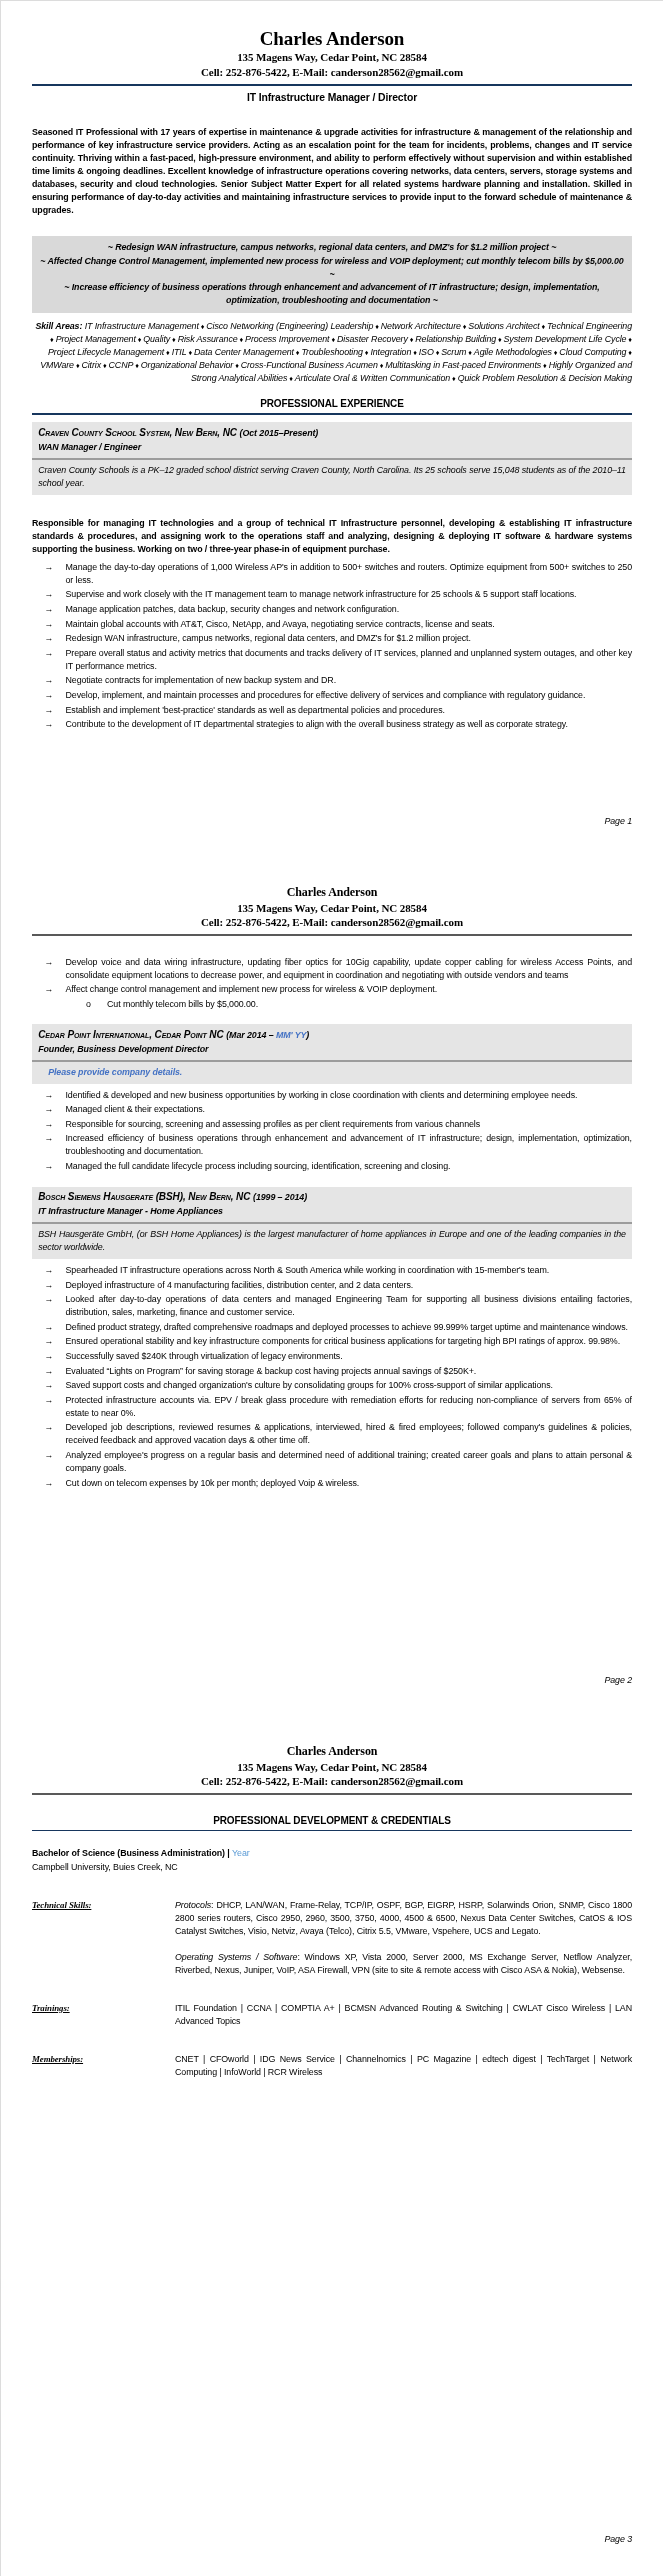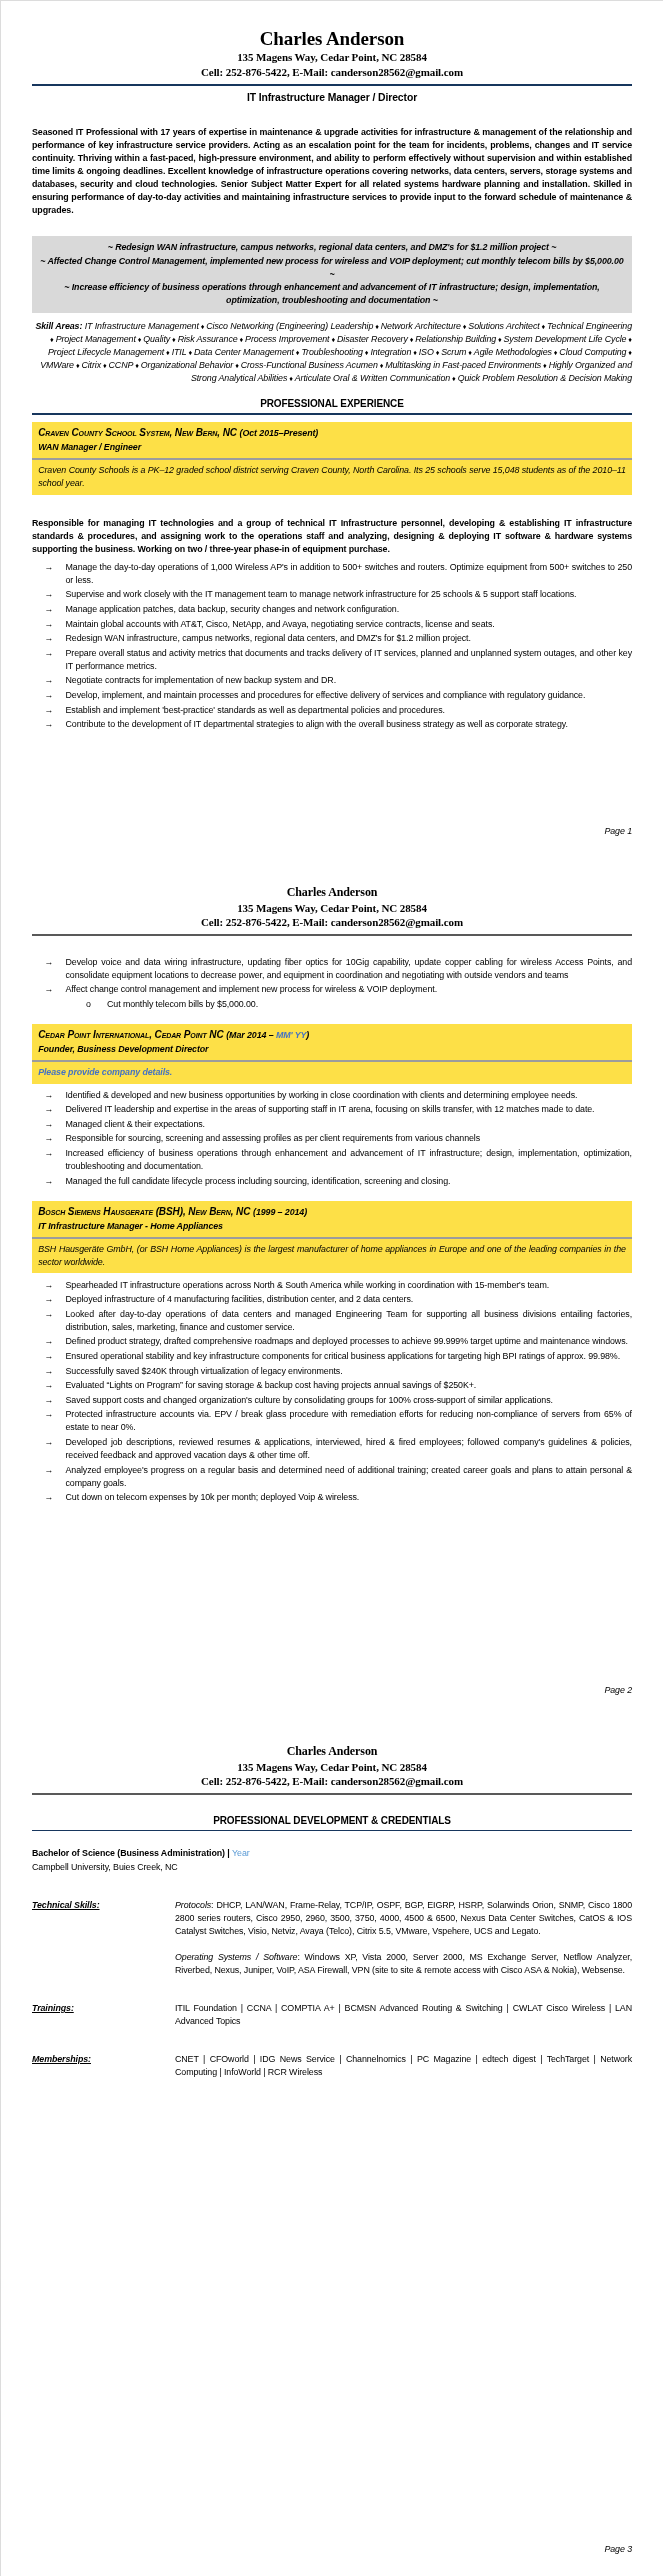--- a/index.html
+++ b/index.html
@@ -21,46 +21,46 @@
 
   .highlight-box { background:#d9d9d9; margin-top:19px; padding:4.7px 7.3px; text-align:center; font-weight:bold; font-style:italic; }
   .hl-line { margin:0.5px 0; }
 
   .skills-block { margin-top:7.8px; text-align:right; font-style:italic; }
   .skills-label { font-weight:bold; }
   .skill:not(:last-child)::after { content:" \2666  "; font-size:7.3px; }
 
   .sec-head { text-align:center; font-weight:bold; font-size:10px; margin-top:11.5px; }
 
-  .job-box { background:#fde047; margin-top:7.8px; padding:3.6px 6.2px 4.7px 6.2px; }
+  .job-box { background:#e5e5e5; margin-top:7.8px; padding:3.6px 6.2px 4.7px 6.2px; }
   .job-company { font-weight:bold; font-style:italic; font-variant:small-caps; font-size:10px; line-height:13.5px; }
   .job-dates { font-variant:normal; font-size:8.9px; }
   .blue { color:#4472c4; }
   .job-title { font-weight:bold; font-style:italic; margin-top:0.5px; }
   .job-divider { height:1.6px; background:#9c9c9c; margin:4.2px -6.2px 4.2px -6.2px; }
   .job-desc { font-style:italic; text-align:justify; }
-  .job-note { color:#4472c4; font-weight:bold; font-style:italic; }
+  .job-note { color:#4472c4; font-weight:bold; font-style:italic;margin-left:10px; }
 
   .bullets { margin-top:5.2px; }
   .bullet { display:flex; margin:1.6px 0; }
   .bullet .arrow { flex:none; width:21px; padding-left:12.5px; box-sizing:content-box; }
   .arrow::before { content:"\2192"; }
   .btext { flex:1; text-align:justify; }
   .sub-bullet { display:flex; margin:1.6px 0 1.6px 54px; }
   .sub-marker { flex:none; width:21px; }
   .sub-marker::before { content:"o"; }
 
-  .page-num { position:absolute; right:31px; bottom:22px; font-style:italic;margin-left:24px; }
+  .page-num { position:absolute; right:31px; bottom:32px; font-style:italic;margin-left:24px; }
 
   
   .degree { margin-top:15.6px; font-weight:bold; }
   .degree .year { font-weight:normal; color:#5b9bd5; }
   .school { margin-top:1px; }
   .cred-row { display:flex; margin-top:25px; }
-  .cred-label { flex:none; width:143px; font-weight:bold; font-style:italic; text-decoration:underline; }
+  .cred-label { flex:none; width:143px; font-weight:bold; font-style:italic; text-decoration:underline;font-family:Liberation Serif, serif; }
   .cred-content { flex:1; text-align:justify; }
   .cred-content .cp { margin:0 0 13px 0; }
   .cred-content .cp:last-child { margin-bottom:0; }
   .lead-italic { font-style:italic; }
 </style>
 </head>
 <body>
 
 <div class="doc">
 
@@ -198,24 +198,20 @@
         <div class="job-note">Please provide company details.</div>
       </div>
 
       <div class="bullets">
 
           <div class="bullet">
             <span class="arrow"></span>
             <span class="btext">Identified &amp; developed and new business opportunities by working in close coordination with clients and determining employee needs.</span>
           </div>
 
-          <div class="bullet">
-            <span class="arrow"></span>
-            <span class="btext">Delivered IT leadership and expertise in the areas of supporting staff in IT arena, focusing on skills transfer, with 12 matches made to date.</span>
-          </div>
 
           <div class="bullet">
             <span class="arrow"></span>
             <span class="btext">Managed client &amp; their expectations.</span>
           </div>
 
           <div class="bullet">
             <span class="arrow"></span>
             <span class="btext">Responsible for sourcing, screening and assessing profiles as per client requirements from various channels</span>
           </div>

